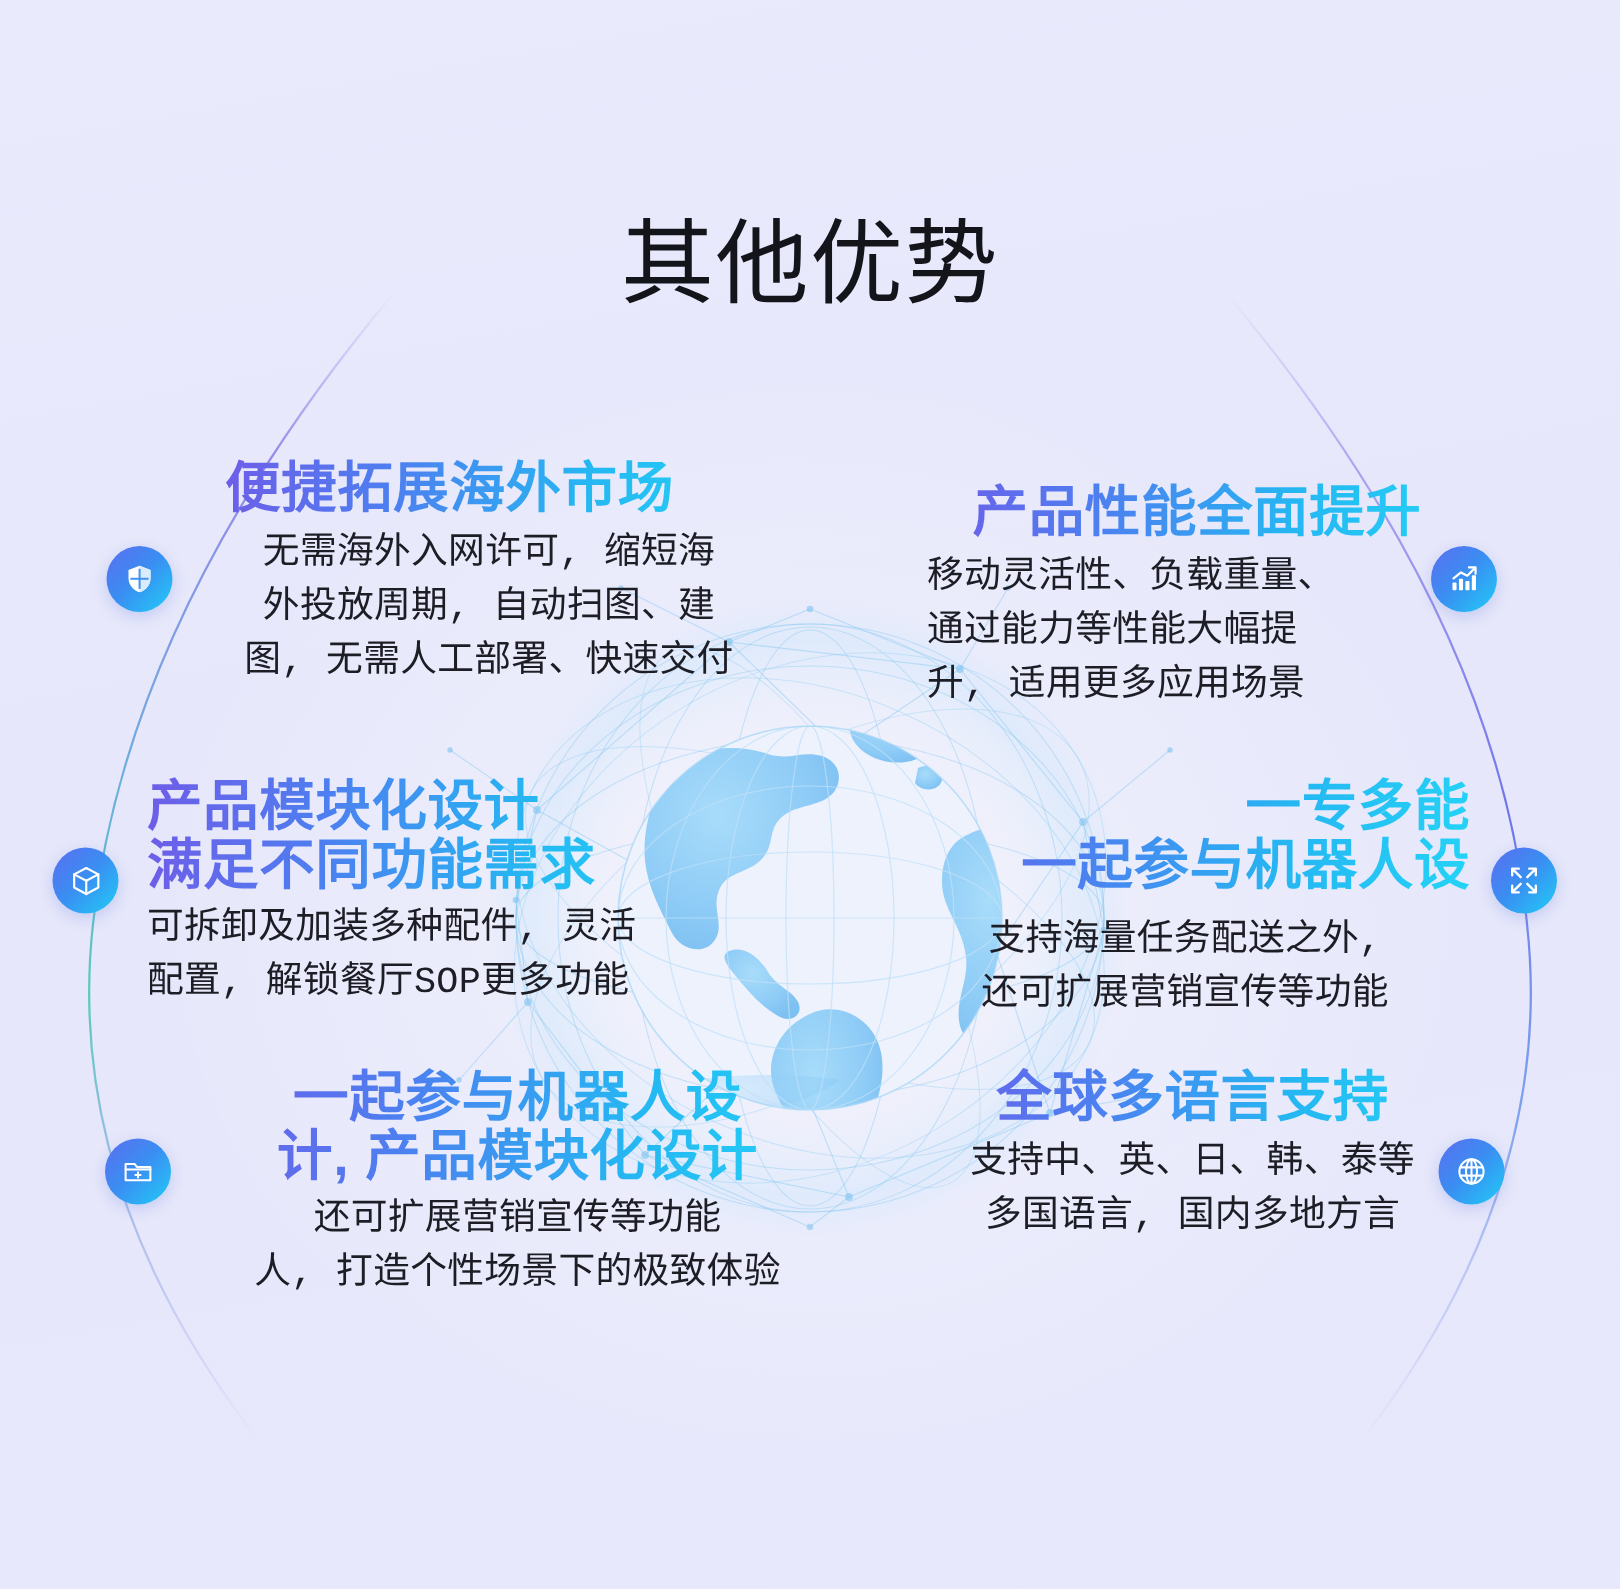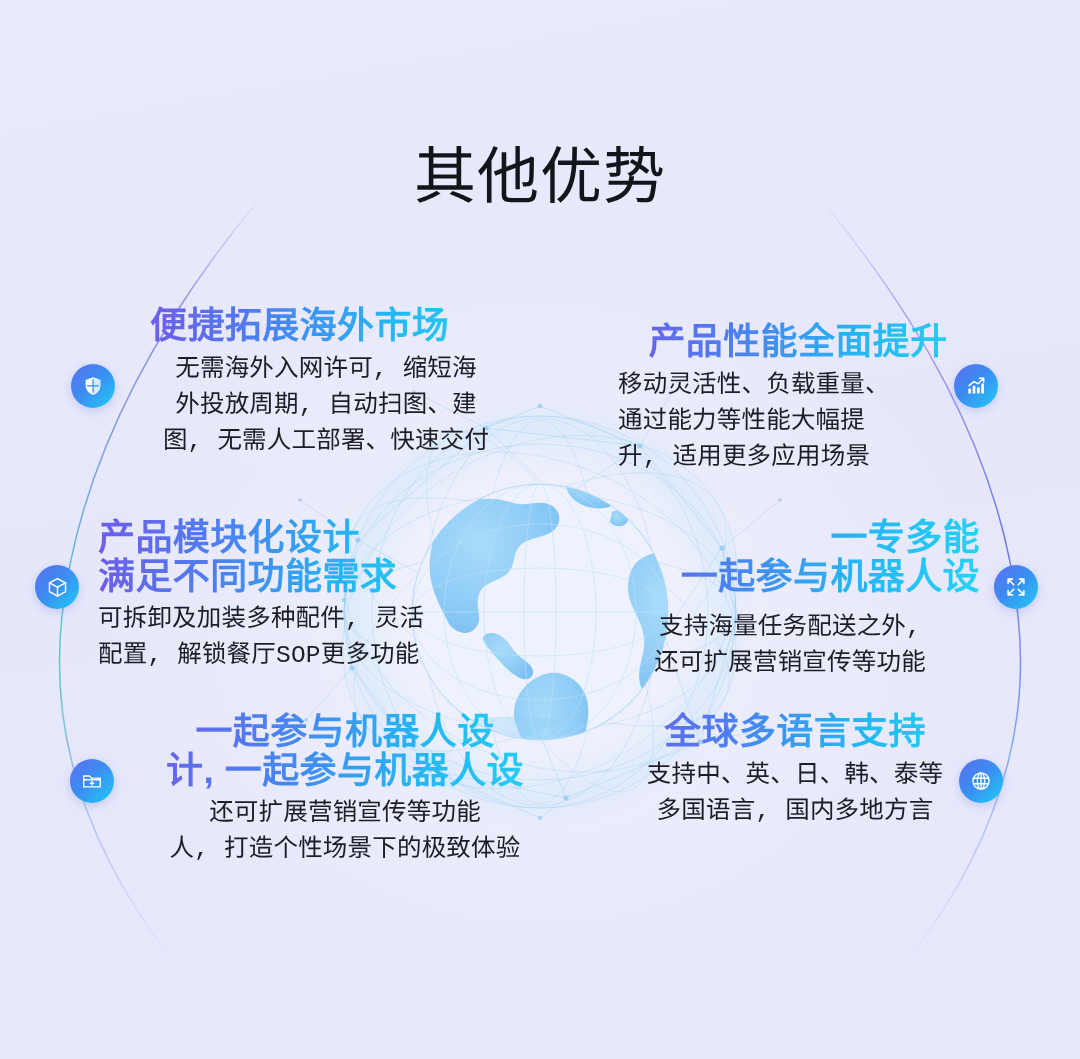--- a/index.html
+++ b/index.html
@@ -354,21 +354,21 @@
     </div>
     <div class="f-body">
       <span class="bl">支持海量任务配送之外,</span>
       <span class="bl">还可扩展营销宣传等功能</span>
     </div>
   </div>
 
   <div class="feature" id="feat-codesign">
     <div class="f-heading">
       <span class="hl">一起参与机器人设</span>
-      <span class="hl">计, 一起参与机器人设</span>
+      <span class="hl">计, 产品模块化设计</span>
     </div>
     <div class="f-body">
       <span class="bl">还可扩展营销宣传等功能</span>
       <span class="bl">人, 打造个性场景下的极致体验</span>
     </div>
   </div>
 
   <div class="feature" id="feat-language">
     <div class="f-heading">
       <span class="hl">全球多语言支持</span>

